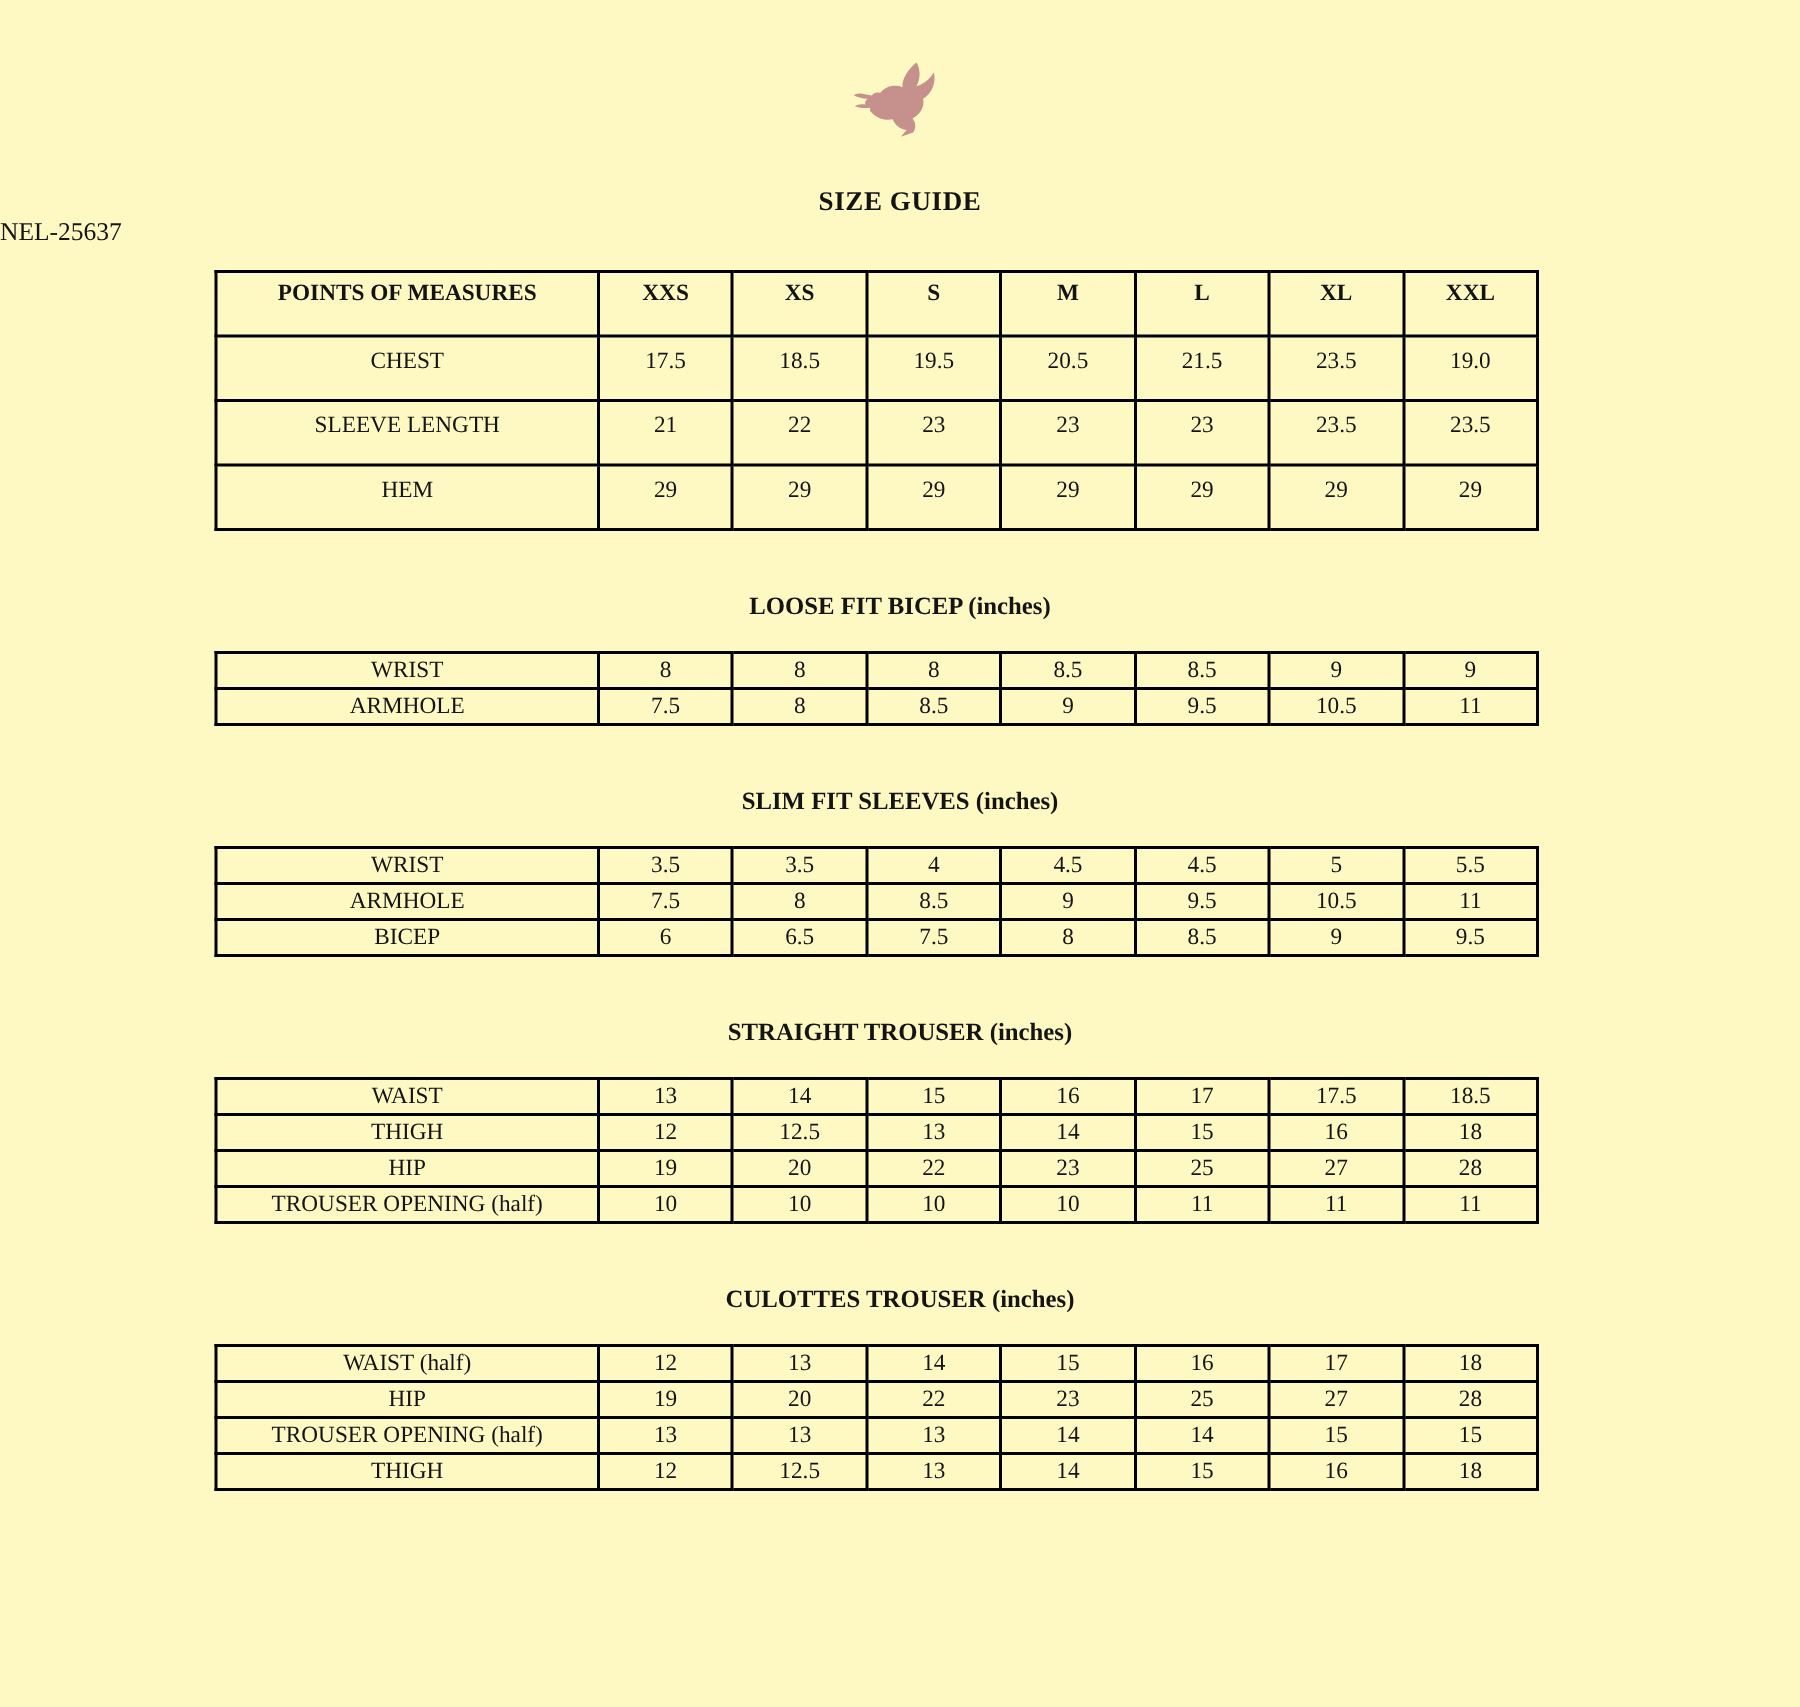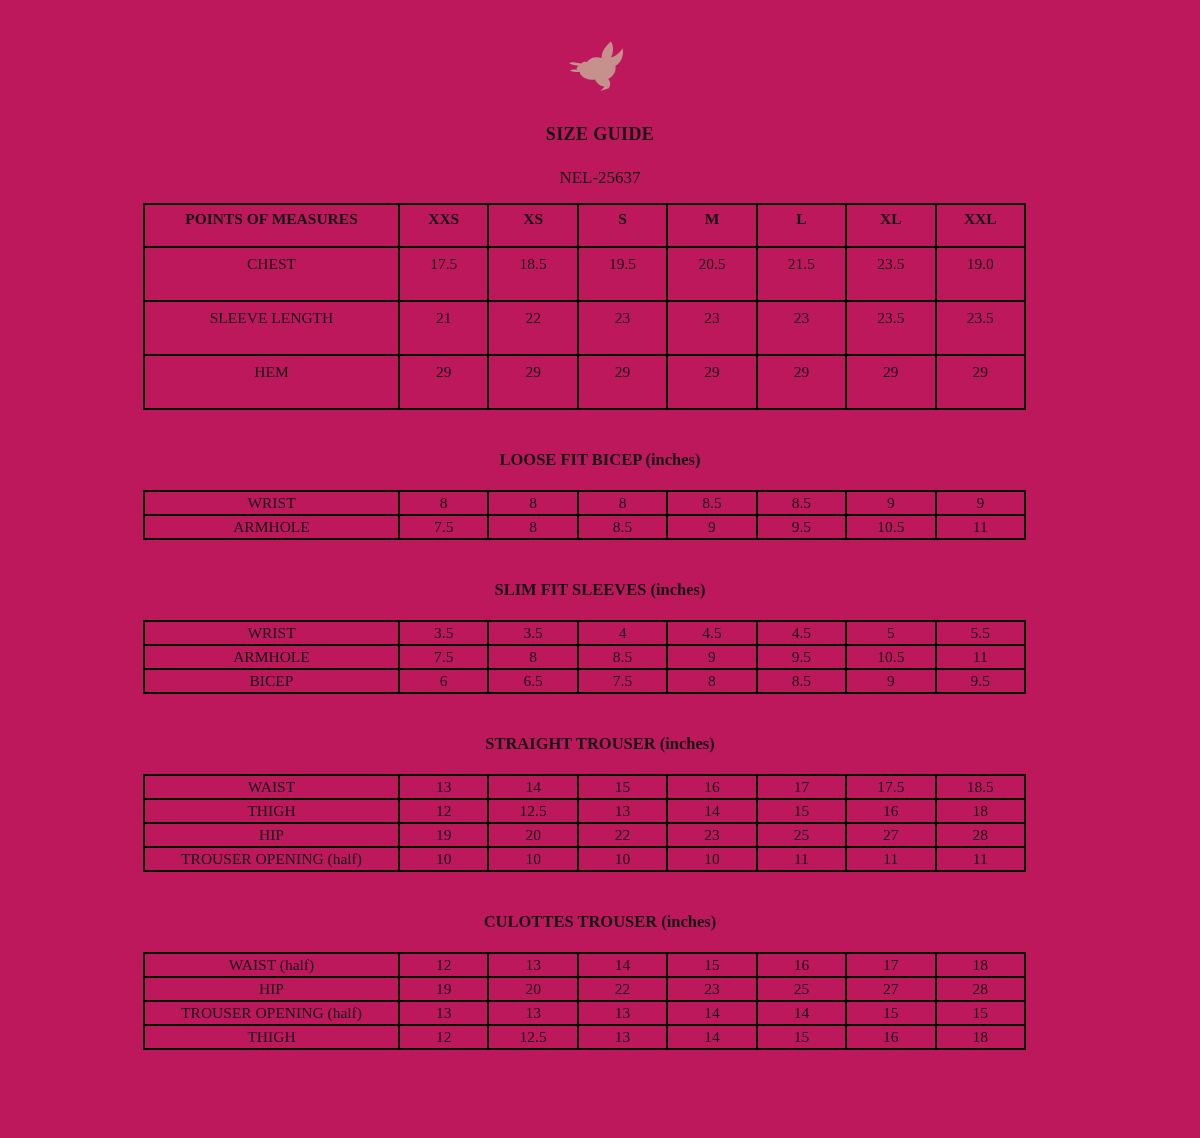--- a/index.html
+++ b/index.html
@@ -1,41 +1,39 @@
 <!DOCTYPE html>
 <html><head>
 <meta charset="utf-8">
 <style>
   html, body { margin: 0; padding: 0; background: #ffffff; }
   .page {
     width: 1200px;
     height: 1138px;
-    background: #be185d;
+    background: #fef9c3;
     color: #141414;
     font-family: "Liberation Serif", "DejaVu Serif", serif;
     overflow: hidden;
     position: relative;
   }
   .logo-wrap {
     padding-top: 40px;
     text-align: center;
     height: 58px;
   }
   .logo-wrap svg { display: inline-block; }
   .page-title {
     text-align: center;
     font-size: 18px;
     font-weight: bold;
     margin: 26px 0 0 0;
     letter-spacing: 0.4px;
   }
   .product-code {
-    text-align: center;
     font-size: 17px;
-    margin-top: 23px;
   }
   table {
     border-collapse: collapse;
     table-layout: fixed;
     width: 883px;
     margin-left: 143px;
   }
   .main-table { margin-top: 15px; }
   col.label-col { width: 255px; }
   th, td {
@@ -49,21 +47,21 @@
   .main-table th {
     height: 36px;
     vertical-align: top;
     padding-top: 5px;
     font-weight: bold;
     border-radius: 20px;
   }
   .main-table td {
     height: 32px;
     vertical-align: middle;
-    padding-bottom: 20px;
+    padding-bottom: 9px;
   }
   .section-heading {
     text-align: center;
     font-size: 16.5px;
     font-weight: bold;
     margin: 40px 0 20px 0;
   }
   .section-table td {
     height: 22px;
     vertical-align: middle;

